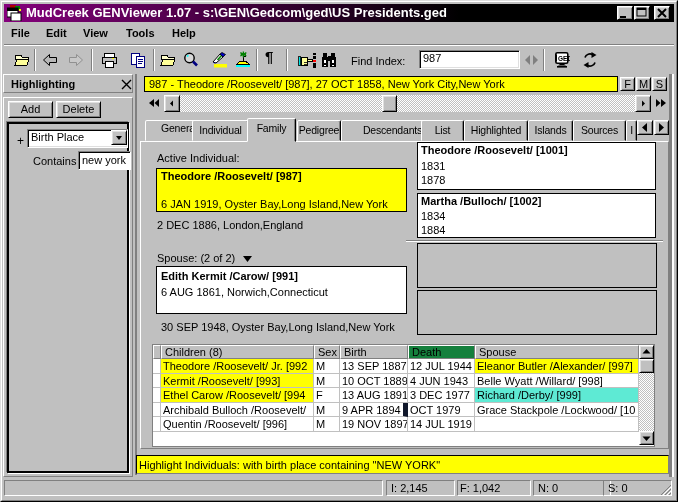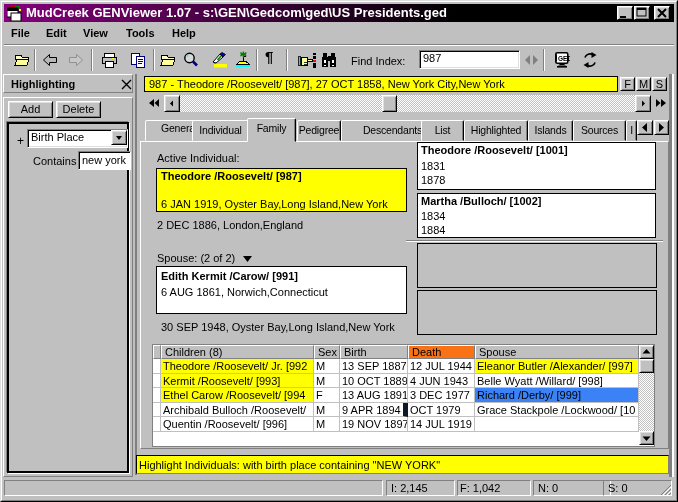--- a/index.html
+++ b/index.html
@@ -270,40 +270,40 @@
   </div>
 
   <div class="abs" style="left:276px;top:101px;width:240px;height:45px;background:#c0c0c0;border:1px solid #000;"></div>
   <div class="abs" style="left:276px;top:148px;width:240px;height:45px;background:#c0c0c0;border:1px solid #000;"></div>
 
   <div class="abs" style="left:11px;top:202px;width:503px;height:103px;border:1px solid #808080;background:#fff" id="table">
       <div style="position:absolute;left:0px;top:0;width:8px;height:14px;background:#c0c0c0;border:1px solid;border-color:#fff #808080 #808080 #fff;padding:0 0 0 3px;white-space:nowrap;overflow:hidden"></div>
       <div style="position:absolute;left:8px;top:0;width:153px;height:14px;background:#c0c0c0;border:1px solid;border-color:#fff #808080 #808080 #fff;padding:0 0 0 3px;white-space:nowrap;overflow:hidden">Children (8)</div>
       <div style="position:absolute;left:161px;top:0;width:26px;height:14px;background:#c0c0c0;border:1px solid;border-color:#fff #808080 #808080 #fff;padding:0 0 0 3px;white-space:nowrap;overflow:hidden">Sex</div>
       <div style="position:absolute;left:187px;top:0;width:68px;height:14px;background:#c0c0c0;border:1px solid;border-color:#fff #808080 #808080 #fff;padding:0 0 0 3px;white-space:nowrap;overflow:hidden">Birth</div>
-      <div style="position:absolute;left:255px;top:0;width:67px;height:14px;background:#f97316;border:1px solid;border-color:#fff #808080 #808080 #fff;padding:0 4px 0 3px;white-space:nowrap;overflow:hidden">Death</div>
+      <div style="position:absolute;left:255px;top:0;width:67px;height:14px;background:#15803d;border:1px solid;border-color:#fff #808080 #808080 #fff;padding:0 4px 0 3px;white-space:nowrap;overflow:hidden">Death</div>
       <div style="position:absolute;left:322px;top:0;width:164px;height:14px;background:#c0c0c0;border:1px solid;border-color:#fff #808080 #808080 #fff;padding:0 0 0 3px;white-space:nowrap;overflow:hidden">Spouse</div>
       <div style="position:absolute;left:0px;top:14px;width:8px;height:15px;background:#fff;border-right:1px solid #c0c0c0;border-bottom:1px solid #c0c0c0;padding:1px 0 0 2px;white-space:nowrap;overflow:hidden"></div>
       <div style="position:absolute;left:8px;top:14px;width:153px;height:15px;background:#ffff00;border-right:1px solid #c0c0c0;border-bottom:1px solid #c0c0c0;padding:1px 0 0 2px;white-space:nowrap;overflow:hidden">Theodore /Roosevelt/ Jr. [992</div>
       <div style="position:absolute;left:161px;top:14px;width:26px;height:15px;background:#fff;border-right:1px solid #c0c0c0;border-bottom:1px solid #c0c0c0;padding:1px 0 0 2px;white-space:nowrap;overflow:hidden">M</div>
       <div style="position:absolute;left:187px;top:14px;width:68px;height:15px;background:#fff;border-right:1px solid #c0c0c0;border-bottom:1px solid #c0c0c0;padding:1px 0 0 2px;white-space:nowrap;overflow:hidden">13 SEP 1887</div>
       <div style="position:absolute;left:255px;top:14px;width:67px;height:15px;background:#fff;border-right:1px solid #c0c0c0;border-bottom:1px solid #c0c0c0;padding:1px 0 0 2px;white-space:nowrap;overflow:hidden">12 JUL 1944</div>
       <div style="position:absolute;left:322px;top:14px;width:164px;height:15px;background:#ffff00;border-right:1px solid #c0c0c0;border-bottom:1px solid #c0c0c0;padding:1px 0 0 2px;white-space:nowrap;overflow:hidden">Eleanor Butler /Alexander/ [997]</div>
       <div style="position:absolute;left:0px;top:29px;width:8px;height:14px;background:#fff;border-right:1px solid #c0c0c0;border-bottom:1px solid #c0c0c0;padding:1px 0 0 2px;white-space:nowrap;overflow:hidden"></div>
       <div style="position:absolute;left:8px;top:29px;width:153px;height:14px;background:#ffff00;border-right:1px solid #c0c0c0;border-bottom:1px solid #c0c0c0;padding:1px 0 0 2px;white-space:nowrap;overflow:hidden">Kermit /Roosevelt/ [993]</div>
       <div style="position:absolute;left:161px;top:29px;width:26px;height:14px;background:#fff;border-right:1px solid #c0c0c0;border-bottom:1px solid #c0c0c0;padding:1px 0 0 2px;white-space:nowrap;overflow:hidden">M</div>
       <div style="position:absolute;left:187px;top:29px;width:68px;height:14px;background:#fff;border-right:1px solid #c0c0c0;border-bottom:1px solid #c0c0c0;padding:1px 0 0 2px;white-space:nowrap;overflow:hidden">10 OCT 1889</div>
       <div style="position:absolute;left:255px;top:29px;width:67px;height:14px;background:#fff;border-right:1px solid #c0c0c0;border-bottom:1px solid #c0c0c0;padding:1px 0 0 2px;white-space:nowrap;overflow:hidden">4 JUN 1943</div>
       <div style="position:absolute;left:322px;top:29px;width:164px;height:14px;background:#fff;border-right:1px solid #c0c0c0;border-bottom:1px solid #c0c0c0;padding:1px 0 0 2px;white-space:nowrap;overflow:hidden">Belle Wyatt /Willard/ [998]</div>
       <div style="position:absolute;left:0px;top:43px;width:8px;height:15px;background:#fff;border-right:1px solid #c0c0c0;border-bottom:1px solid #c0c0c0;padding:1px 0 0 2px;white-space:nowrap;overflow:hidden"></div>
       <div style="position:absolute;left:8px;top:43px;width:153px;height:15px;background:#ffff00;border-right:1px solid #c0c0c0;border-bottom:1px solid #c0c0c0;padding:1px 0 0 2px;white-space:nowrap;overflow:hidden">Ethel Carow /Roosevelt/ [994</div>
       <div style="position:absolute;left:161px;top:43px;width:26px;height:15px;background:#fff;border-right:1px solid #c0c0c0;border-bottom:1px solid #c0c0c0;padding:1px 0 0 2px;white-space:nowrap;overflow:hidden">F</div>
       <div style="position:absolute;left:187px;top:43px;width:68px;height:15px;background:#fff;border-right:1px solid #c0c0c0;border-bottom:1px solid #c0c0c0;padding:1px 0 0 2px;white-space:nowrap;overflow:hidden">13 AUG 1891</div>
       <div style="position:absolute;left:255px;top:43px;width:67px;height:15px;background:#fff;border-right:1px solid #c0c0c0;border-bottom:1px solid #c0c0c0;padding:1px 0 0 2px;white-space:nowrap;overflow:hidden">3 DEC 1977</div>
-      <div style="position:absolute;left:322px;top:43px;width:164px;height:15px;background:#3b82f6;border-right:1px solid #c0c0c0;border-bottom:1px solid #c0c0c0;padding:1px 0 0 2px;white-space:nowrap;overflow:hidden">Richard /Derby/ [999]</div>
+      <div style="position:absolute;left:322px;top:43px;width:164px;height:15px;background:#5eead4;border-right:1px solid #c0c0c0;border-bottom:1px solid #c0c0c0;padding:1px 0 0 2px;white-space:nowrap;overflow:hidden">Richard /Derby/ [999]</div>
       <div style="position:absolute;left:0px;top:58px;width:8px;height:14px;background:#fff;border-right:1px solid #c0c0c0;border-bottom:1px solid #c0c0c0;padding:1px 0 0 2px;white-space:nowrap;overflow:hidden"></div>
       <div style="position:absolute;left:8px;top:58px;width:153px;height:14px;background:#fff;border-right:1px solid #c0c0c0;border-bottom:1px solid #c0c0c0;padding:1px 0 0 2px;white-space:nowrap;overflow:hidden">Archibald Bulloch /Roosevelt/</div>
       <div style="position:absolute;left:161px;top:58px;width:26px;height:14px;background:#fff;border-right:1px solid #c0c0c0;border-bottom:1px solid #c0c0c0;padding:1px 0 0 2px;white-space:nowrap;overflow:hidden">M</div>
       <div style="position:absolute;left:187px;top:58px;width:68px;height:14px;background:#fff;border-right:5px solid #0f172a;border-bottom:1px solid #c0c0c0;padding:1px 0 0 2px;white-space:nowrap;overflow:hidden">9 APR 1894</div>
       <div style="position:absolute;left:255px;top:58px;width:67px;height:14px;background:#fff;border-right:1px solid #c0c0c0;border-bottom:1px solid #c0c0c0;padding:1px 2px 0 2px;white-space:nowrap;overflow:hidden">OCT 1979</div>
       <div style="position:absolute;left:322px;top:58px;width:164px;height:14px;background:#fff;border-right:1px solid #c0c0c0;border-bottom:1px solid #c0c0c0;padding:1px 0 0 2px;white-space:nowrap;overflow:hidden">Grace Stackpole /Lockwood/ [10</div>
       <div style="position:absolute;left:0px;top:72px;width:8px;height:15px;background:#fff;border-right:1px solid #c0c0c0;border-bottom:1px solid #c0c0c0;padding:1px 0 0 2px;white-space:nowrap;overflow:hidden"></div>
       <div style="position:absolute;left:8px;top:72px;width:153px;height:15px;background:#fff;border-right:1px solid #c0c0c0;border-bottom:1px solid #c0c0c0;padding:1px 0 0 2px;white-space:nowrap;overflow:hidden">Quentin /Roosevelt/ [996]</div>
       <div style="position:absolute;left:161px;top:72px;width:26px;height:15px;background:#fff;border-right:1px solid #c0c0c0;border-bottom:1px solid #c0c0c0;padding:1px 0 0 2px;white-space:nowrap;overflow:hidden">M</div>
       <div style="position:absolute;left:187px;top:72px;width:68px;height:15px;background:#fff;border-right:1px solid #c0c0c0;border-bottom:1px solid #c0c0c0;padding:1px 0 0 2px;white-space:nowrap;overflow:hidden">19 NOV 1897</div>

